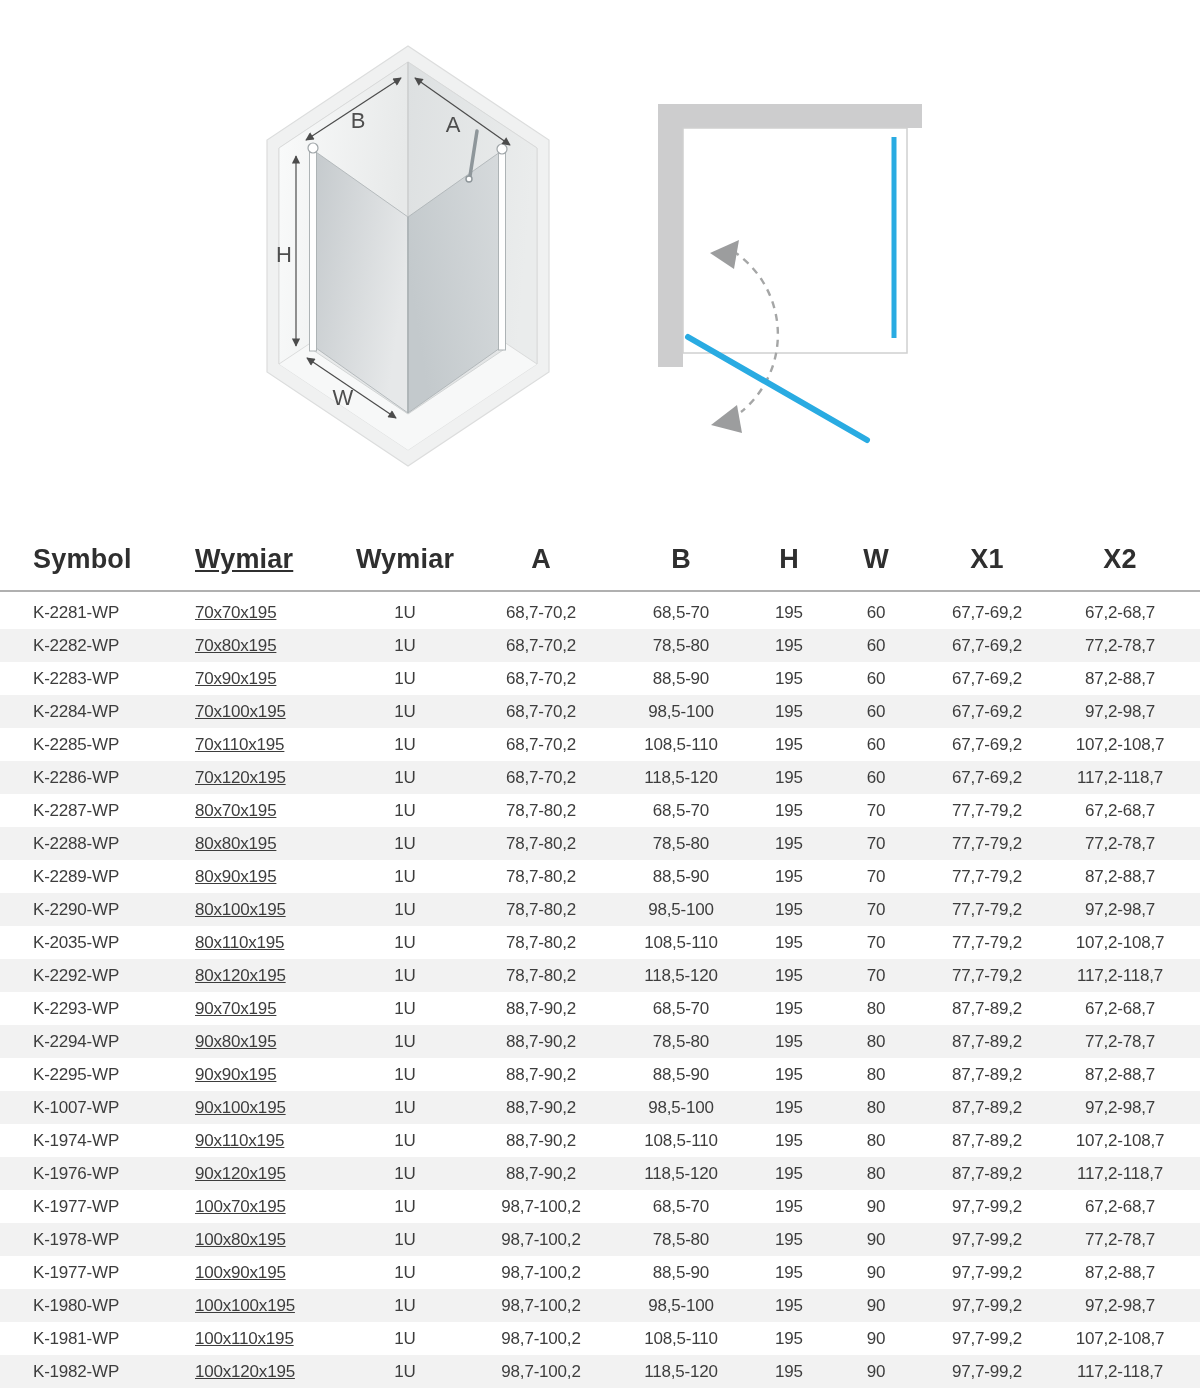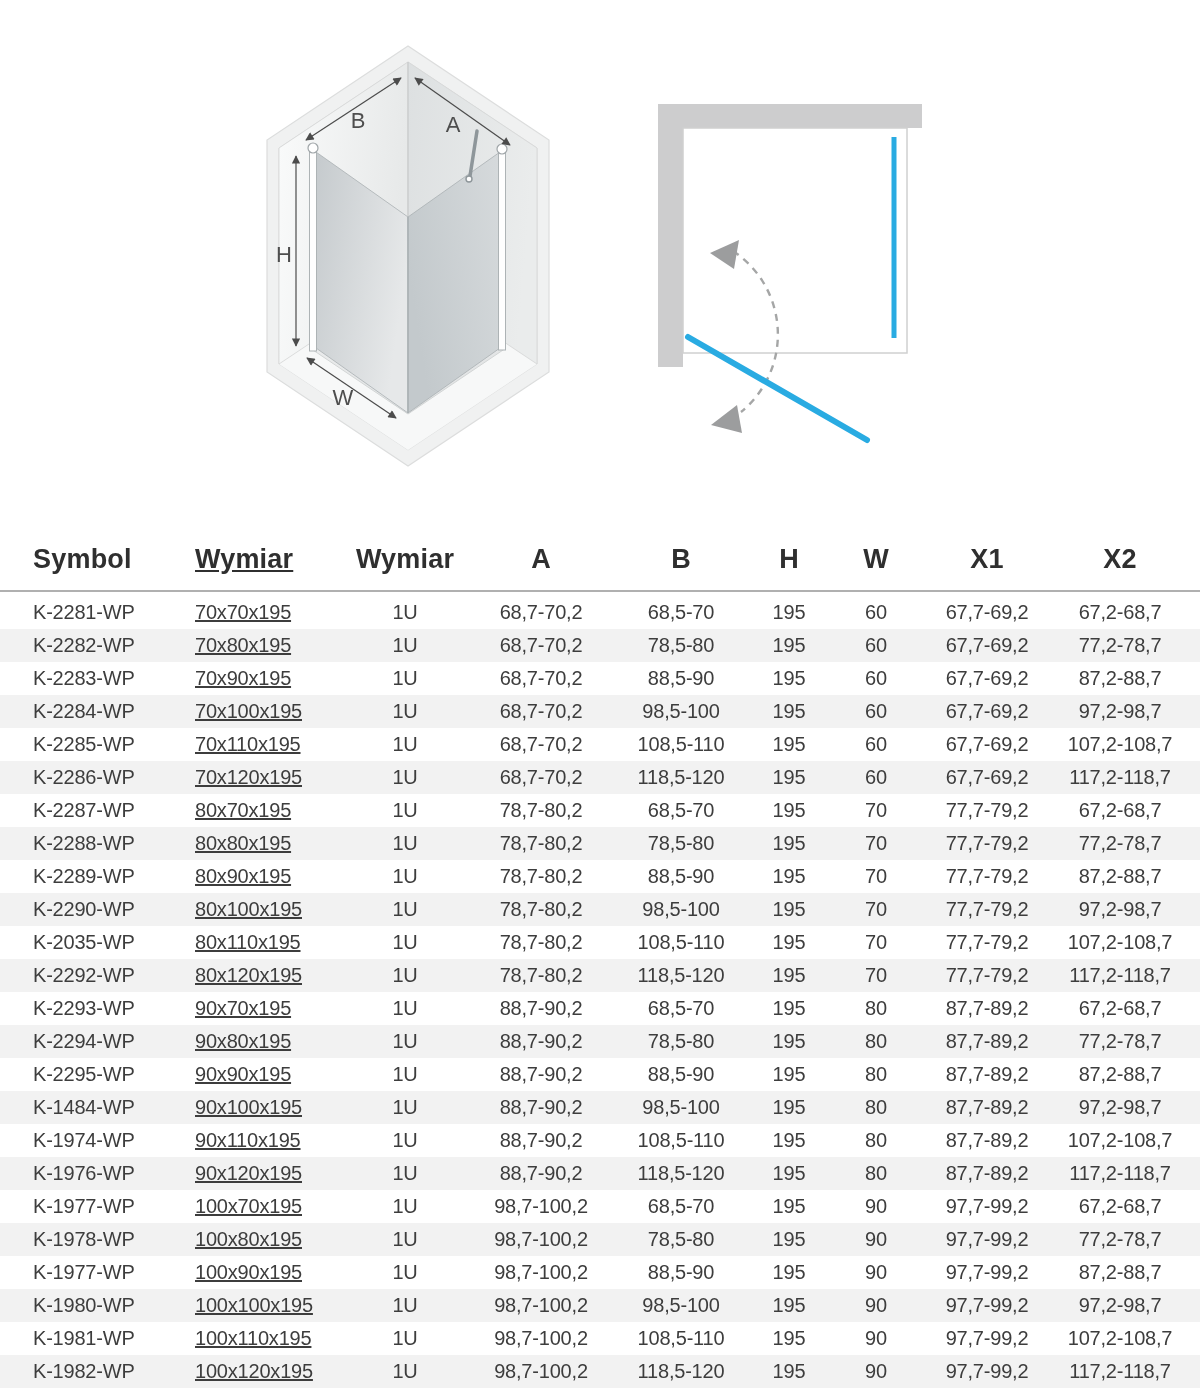--- a/index.html
+++ b/index.html
@@ -9,21 +9,21 @@
   #iso-svg{left:240px;top:28px;width:344px;height:452px;}
   #plan-svg{left:640px;top:92px;width:310px;height:368px;}
   svg text{font-family:"Liberation Sans",sans-serif;fill:#4e4e4e;}
 
   
   .spec-table{position:absolute;left:0;top:528px;width:1200px;}
   .thead,.row{display:grid;grid-template-columns:163px 167px 150px 122px 158px 58px 116px 106px 160px;}
   .thead{height:62px;align-items:center;font-size:27px;font-weight:600;color:#2f2f2f;
          border-bottom:2px solid #b0b0b0;letter-spacing:0.2px;}
   .tbody{padding-top:4px;}
-  .row{height:33px;align-items:center;font-size:20px;color:#3d3d3d;letter-spacing:-0.2px;}
+  .row{height:33px;align-items:center;font-size:17px;color:#3d3d3d;letter-spacing:-0.2px;}
   .row:nth-child(even){background:#f2f2f2;}
   .th,.td{text-align:center;white-space:nowrap;overflow:hidden;}
   .c0{text-align:left;padding-left:33px;}
   .c1{text-align:left;padding-left:32px;text-decoration:underline;}
 </style>
 </head>
 <body>
 
 <div class="page">
 
@@ -273,21 +273,21 @@
         <div class="td c1">90x90x195</div>
         <div class="td">1U</div>
         <div class="td">88,7-90,2</div>
         <div class="td">88,5-90</div>
         <div class="td">195</div>
         <div class="td">80</div>
         <div class="td">87,7-89,2</div>
         <div class="td">87,2-88,7</div>
       </div>
         <div class="row">
-        <div class="td c0">K-1484-WP</div>
+        <div class="td c0">K-1007-WP</div>
         <div class="td c1">90x100x195</div>
         <div class="td">1U</div>
         <div class="td">88,7-90,2</div>
         <div class="td">98,5-100</div>
         <div class="td">195</div>
         <div class="td">80</div>
         <div class="td">87,7-89,2</div>
         <div class="td">97,2-98,7</div>
       </div>
         <div class="row">

